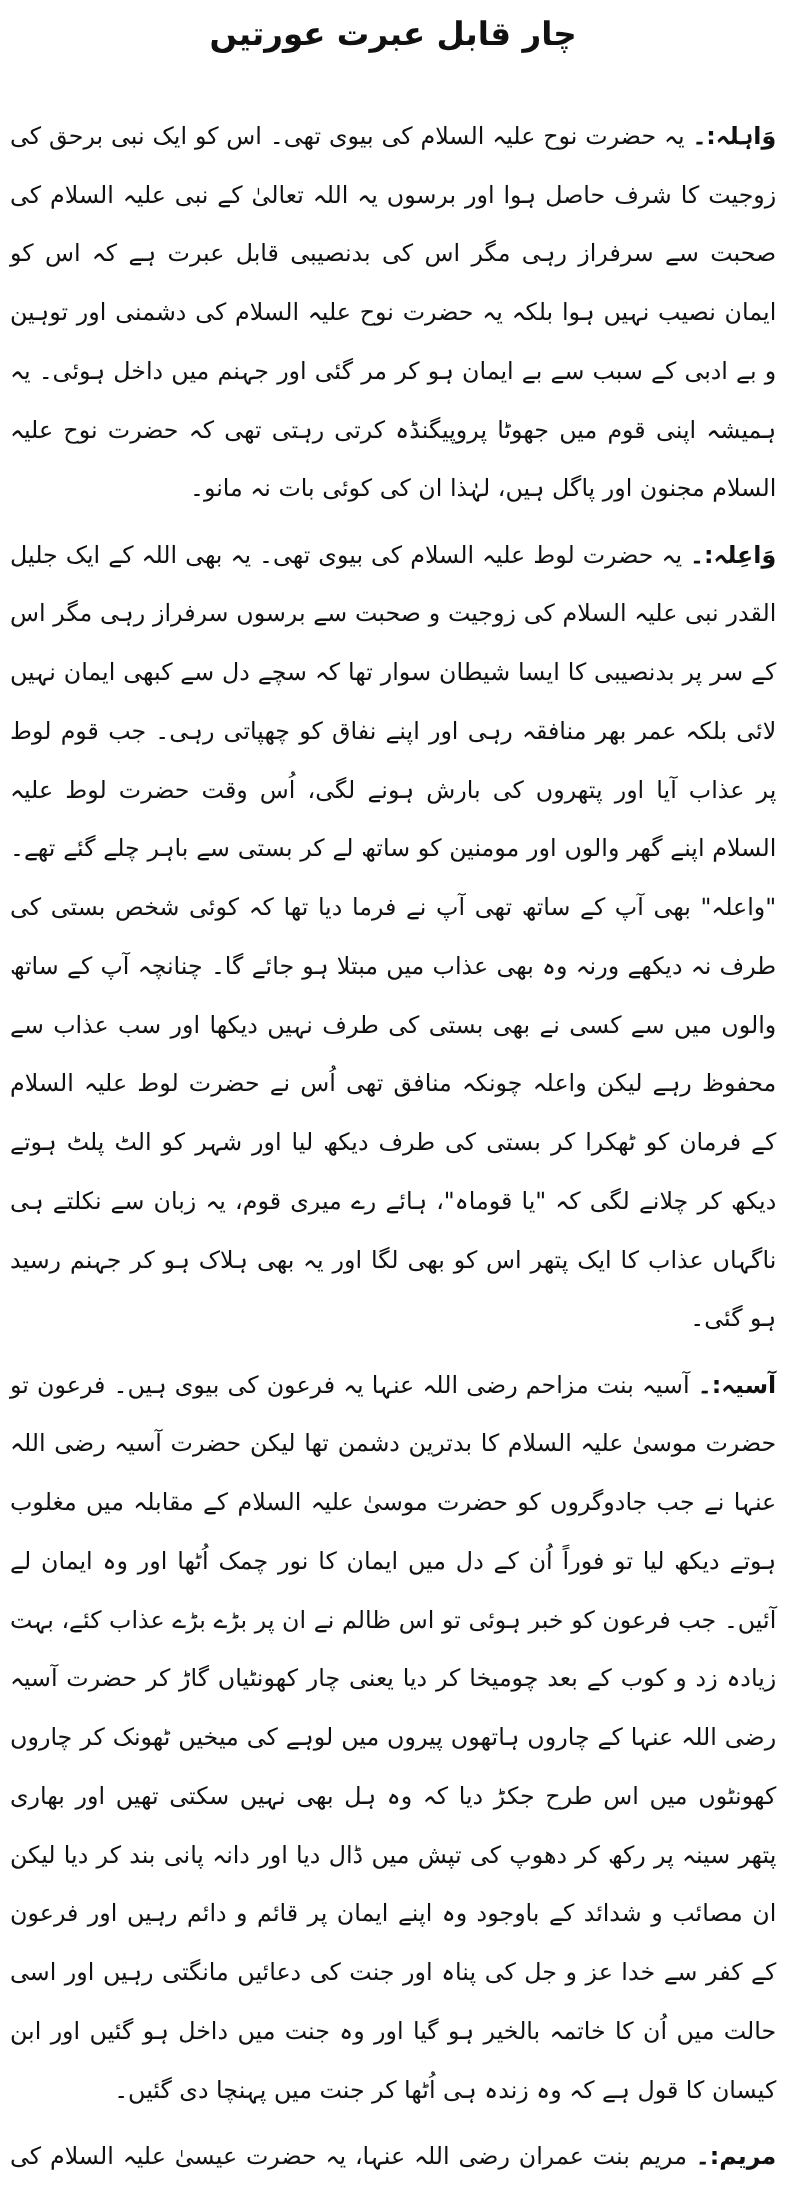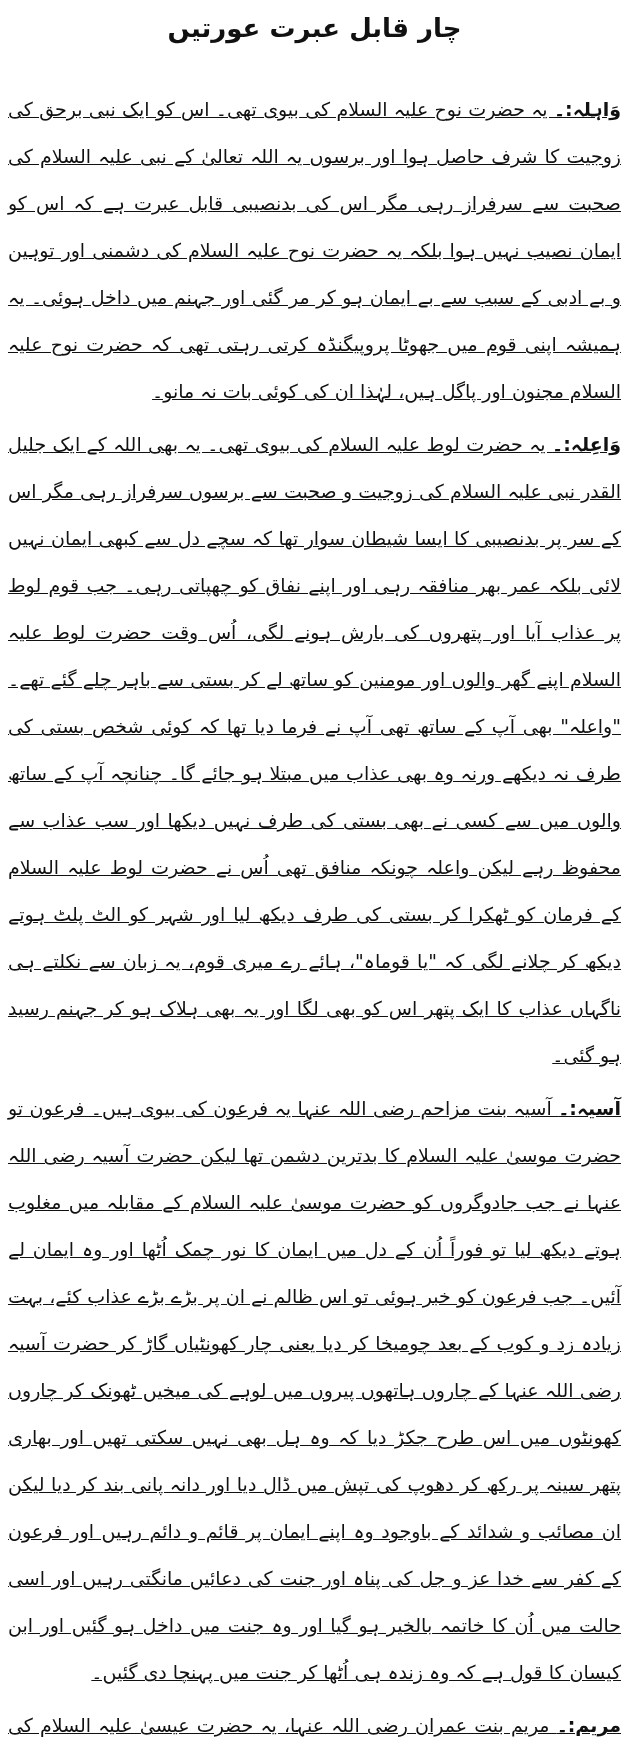--- a/index.html
+++ b/index.html
@@ -22,21 +22,20 @@
     line-height: 1.4;
   }
   .para {
     direction: rtl;
     unicode-bidi: embed;
     text-align: justify;
     text-align-last: right;
     font-size: 19px;
     line-height: 47px;
     margin: 0 0 6px 0;
-    text-decoration: underline;
   }
   .lead { font-weight: bold; }
 </style>
 </head>
 <body>
 
 <div class="page">
 
   <h1 class="title">چار قابل عبرت عورتیں</h1>
 

